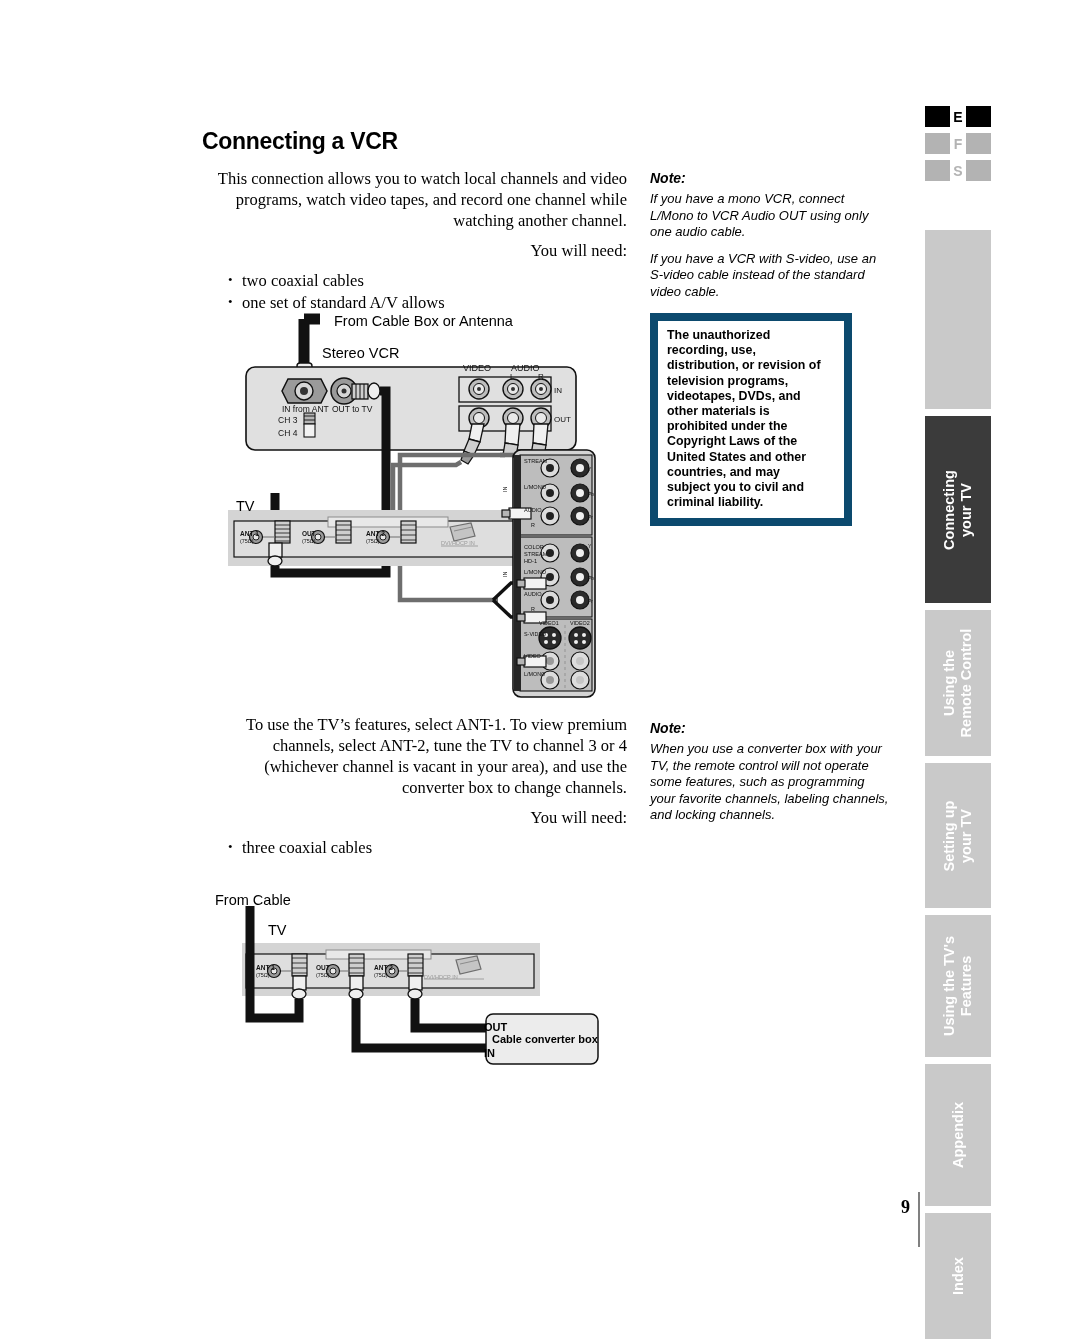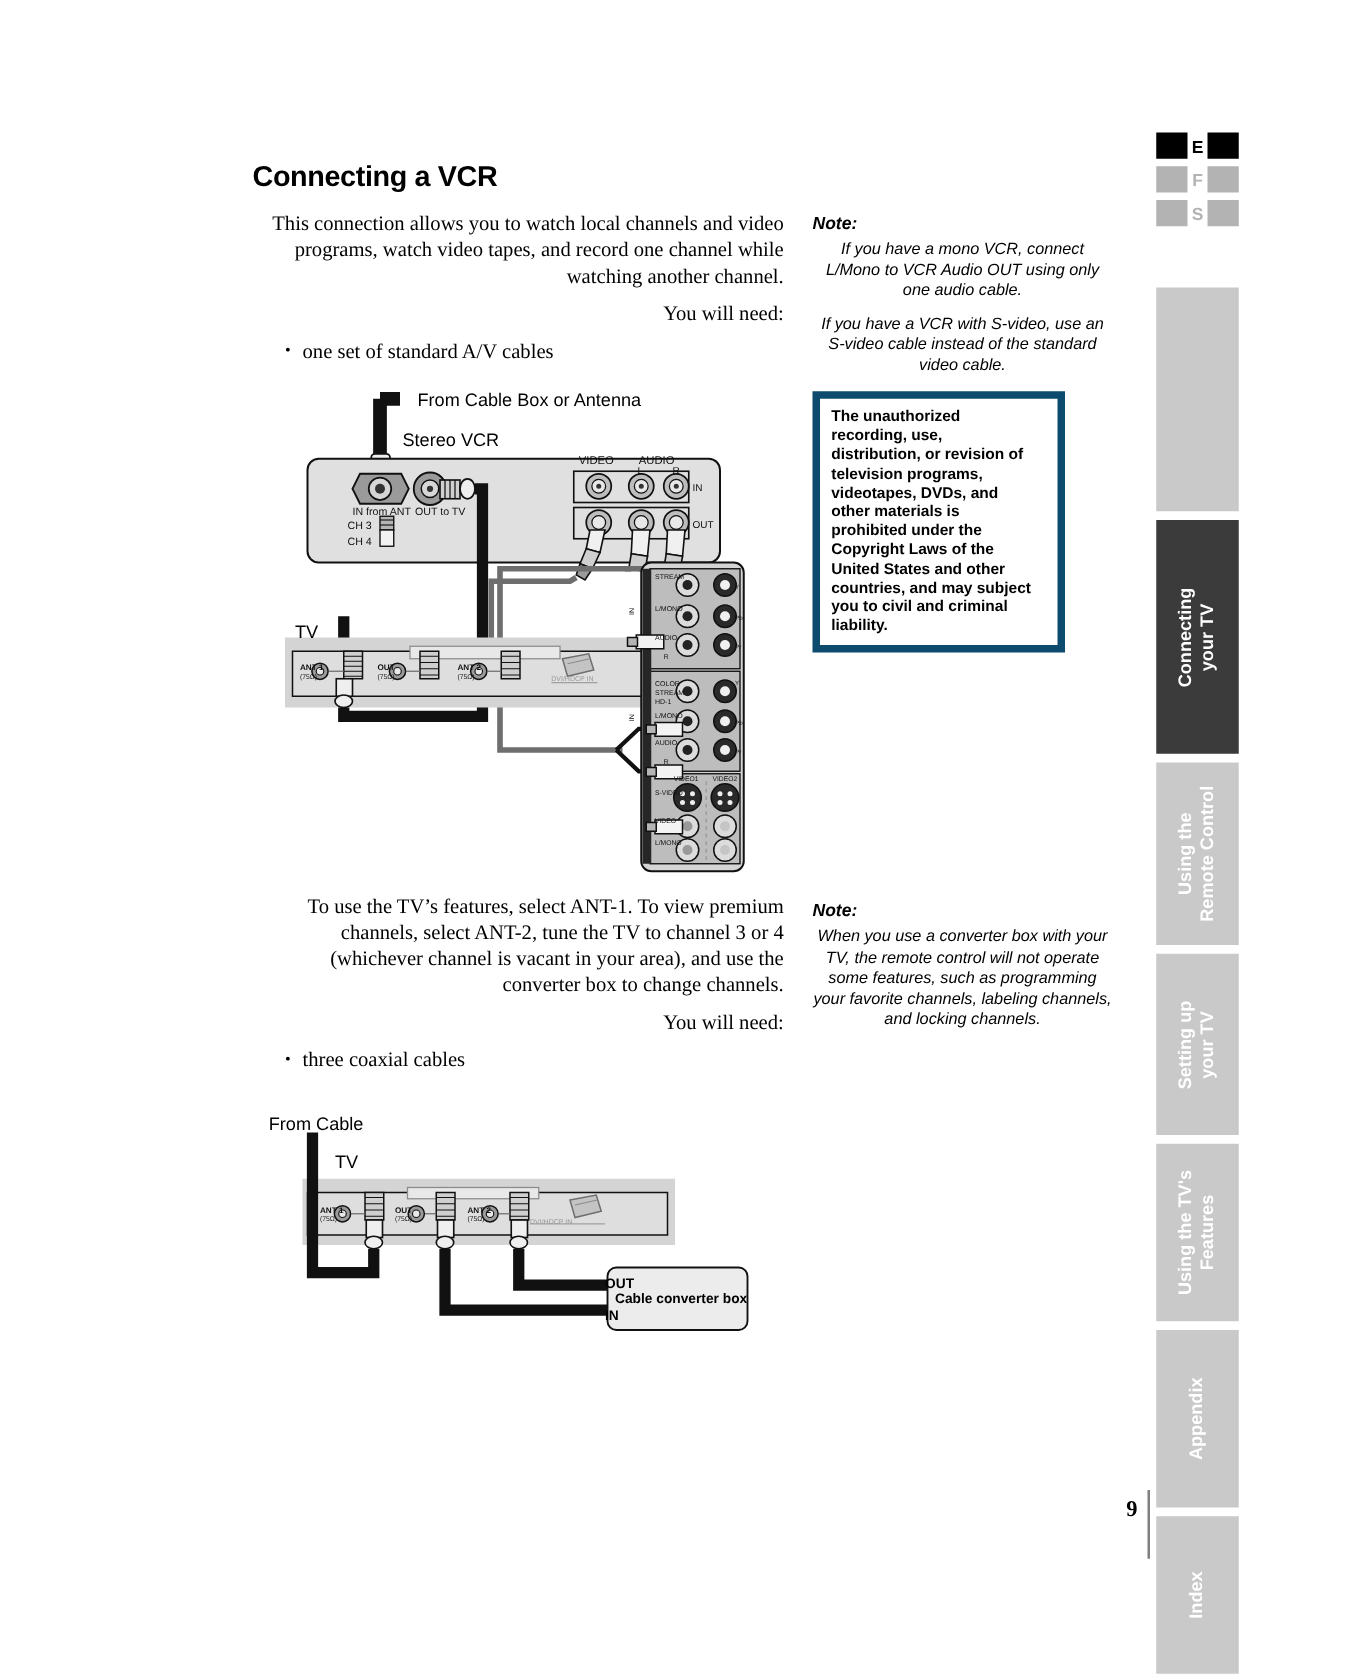--- a/index.html
+++ b/index.html
@@ -31,25 +31,25 @@
   }
 
   
   .col-note{position:absolute;left:650px;width:240px;}
   .note-title{
     font-family:"Liberation Sans",sans-serif;
     font-weight:bold;font-style:italic;font-size:14px;margin:0 0 5px 0;
   }
   .note-p{
     font-family:"Liberation Sans",sans-serif;
-    font-style:italic;font-size:13px;line-height:16.5px;margin:0 0 10px 0;color:#000;text-align:center;
+    font-style:italic;font-size:13px;line-height:16.5px;margin:0 0 10px 0;color:#000;
   }
   .copybox{
     position:absolute;left:650px;top:313px;width:202px;
-    border:6px solid #0c4a6e;padding:7px 21px 8px 9px;box-sizing:border-box;
+    border:8px solid #0c4a6e;padding:7px 21px 8px 9px;box-sizing:border-box;
   }
   .copybox p{
     font-family:"Liberation Sans",sans-serif;
     font-weight:bold;font-size:12.4px;line-height:15.2px;margin:0;color:#000;
   }
 
   
   .rail{position:absolute;left:925px;top:106px;width:70px;}
   .lang-grid{position:relative;width:66px;height:74px;}
   .lang-row{position:absolute;left:0;width:66px;height:21px;}
@@ -91,21 +91,22 @@
 </head>
 <body>
 
 <div class="page">
 
   <div class="col-main" style="top:128px;">
     <h1 class="sect">Connecting a VCR</h1>
     <p class="body">This connection allows you to watch local channels and video programs, watch video tapes, and record one channel while watching another channel.</p>
     <p class="body">You will need:</p>
     <ul class="bullets">
-      <li>one set of standard A/V cables</li>
+      <li>two coaxial cables</li>
+      <li>one set of standard A/V allows</li>
     </ul>
   </div>
 
   <div class="col-note" style="top:170px;">
     <p class="note-title">Note:</p>
     <p class="note-p">If you have a mono VCR, connect L/Mono to VCR Audio OUT using only one audio cable.</p>
     <p class="note-p">If you have a VCR with S-video, use an S-video cable instead of the standard video cable.</p>
   </div>
 
   <div class="copybox">

